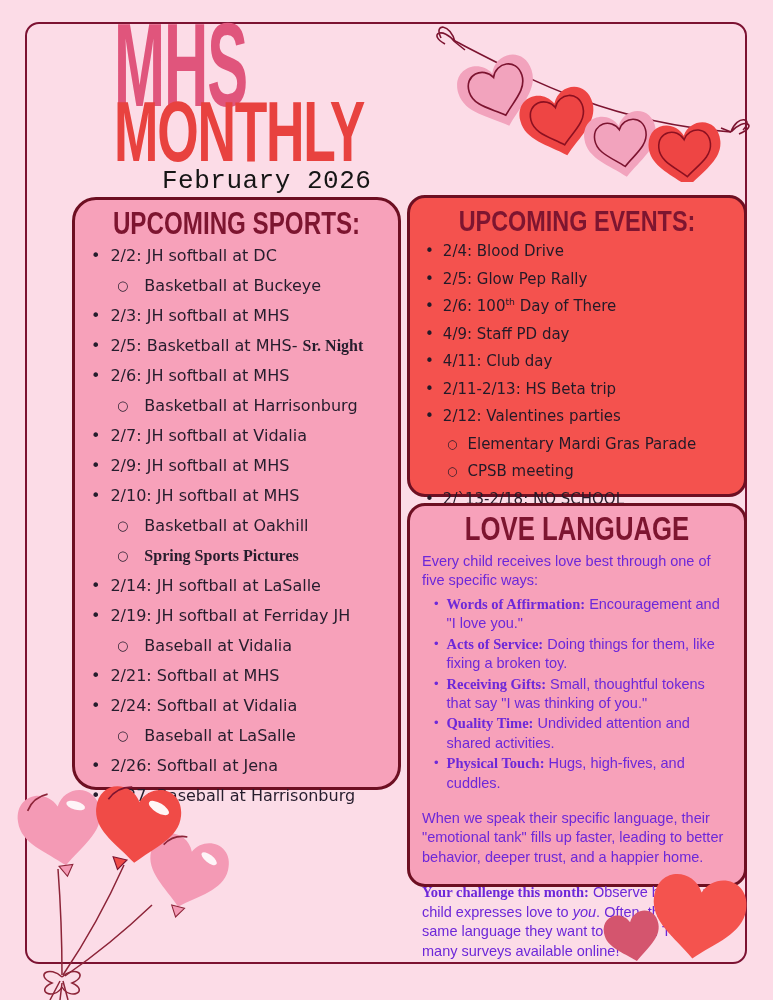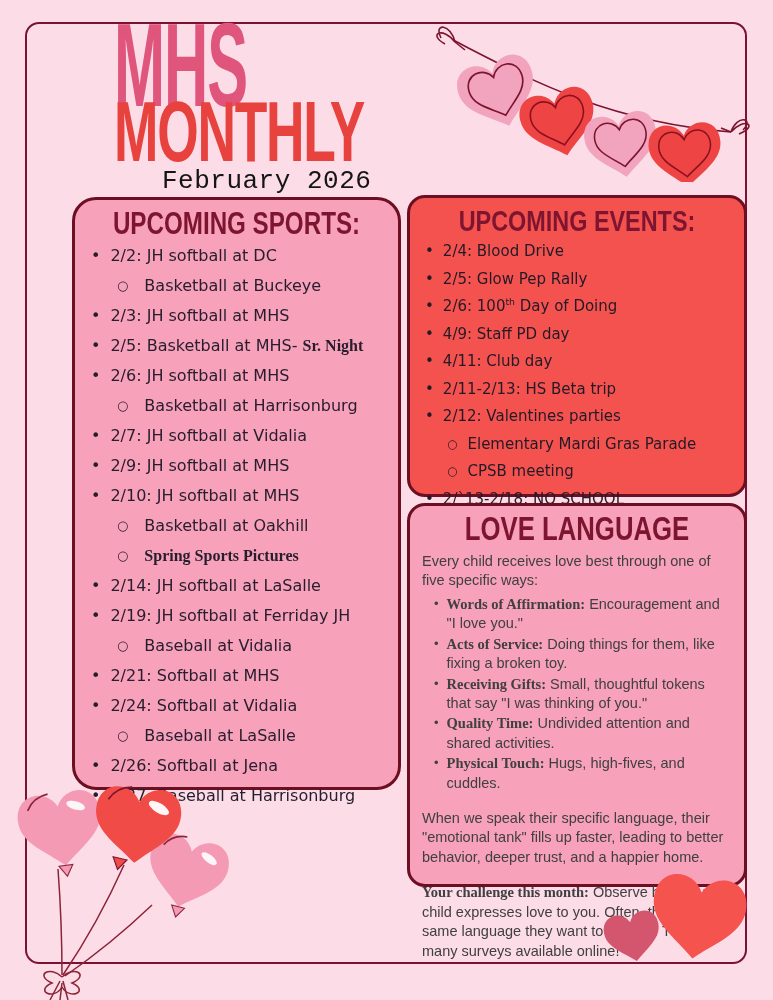--- a/index.html
+++ b/index.html
@@ -49,24 +49,24 @@
   .panel-sports li.lvl1 .bullet{margin:0 10px 0 4px;}
   .panel-sports li.lvl2{margin-left:26px;}
   .panel-sports li.lvl2 .bullet{margin:0 16px 0 4px;font-size:13px;padding-top:2px;}
   .panel-events ul.blist{font-size:15px;color:#231a28;}
   .panel-events li{margin-bottom:9.5px;}
   .panel-events li.lvl1 .bullet{margin:0 9px 0 3px;}
   .panel-events li.lvl2{margin-left:22px;}
   .panel-events li.lvl2 .bullet{margin:0 10px 0 3px;font-size:12px;padding-top:2px;}
   sup{font-size:0.62em;line-height:0;}
   .b{font-weight:700;font-family:Liberation Serif, serif;}
-  .i{text-align:center;}
+  .i{font-style:italic;text-align:center;}
   
   .love-body{
-    padding:2px 12px 0 12px;font-size:14.5px;line-height:1.34;color:#404040;
+    padding:2px 12px 0 12px;font-size:14.5px;line-height:1.34;color:#6d28d9;
     font-family:"Liberation Sans",sans-serif;
   }
   .love-body p{margin:0 0 4px 0;}
   .love-body .gap{margin-top:16px;}
   ul.lovelist{list-style:none;margin:2px 0 2px 0;padding:0;font-family:"Liberation Sans",sans-serif;}
   ul.lovelist li{display:flex;align-items:flex-start;margin-bottom:1px;}
   ul.lovelist .bullet{flex:0 0 auto;margin:0 8px 0 12px;font-size:13px;}
   
   .decor{position:absolute;pointer-events:none;}
   #garland{left:425px;top:22px;z-index:3;}
@@ -174,21 +174,21 @@
         <li class="lvl1">
           <span class="bullet">•</span>
           <span class="txt"><span>2/4: Blood Drive</span></span>
         </li>
         <li class="lvl1">
           <span class="bullet">•</span>
           <span class="txt"><span>2/5: Glow Pep Rally</span></span>
         </li>
         <li class="lvl1">
           <span class="bullet">•</span>
-          <span class="txt"><span>2/6: 100</span><sup>th</sup><span> Day of Doing</span></span>
+          <span class="txt"><span>2/6: 100</span><sup>th</sup><span> Day of There</span></span>
         </li>
         <li class="lvl1">
           <span class="bullet">•</span>
           <span class="txt"><span>4/9: Staff PD day</span></span>
         </li>
         <li class="lvl1">
           <span class="bullet">•</span>
           <span class="txt"><span>4/11: Club day</span></span>
         </li>
         <li class="lvl1">

